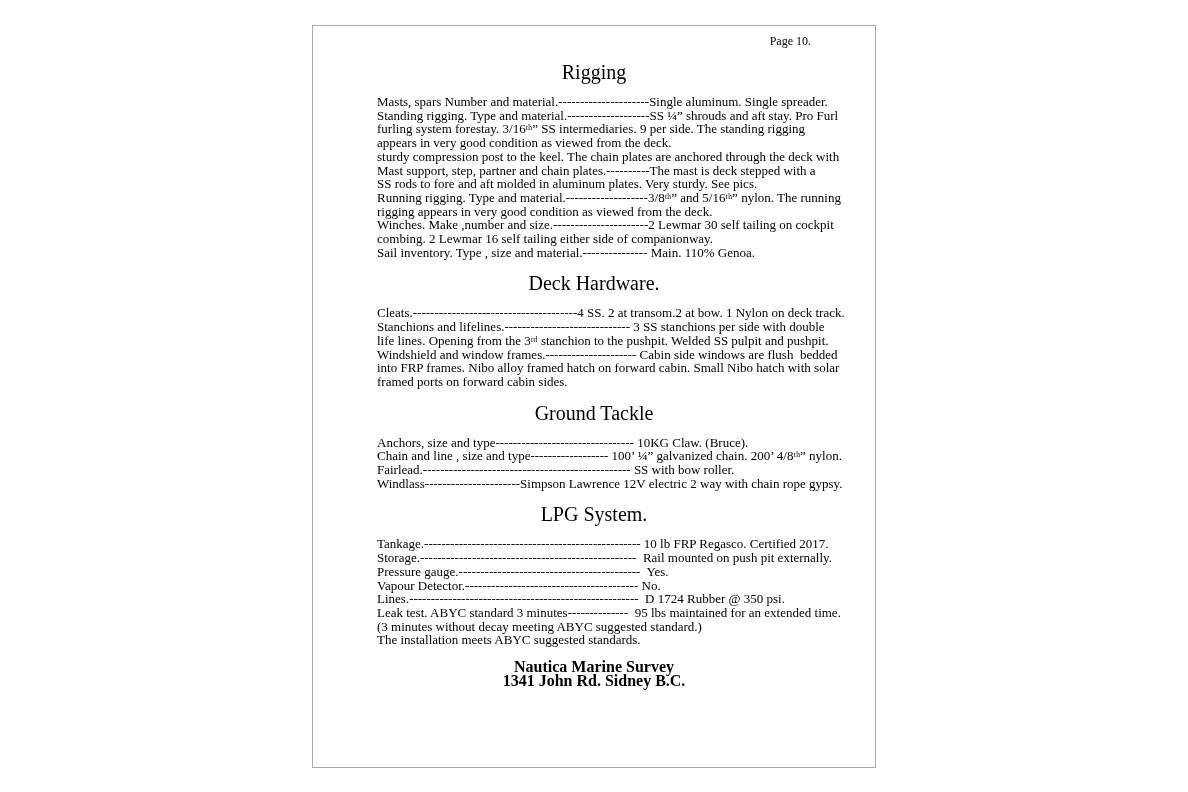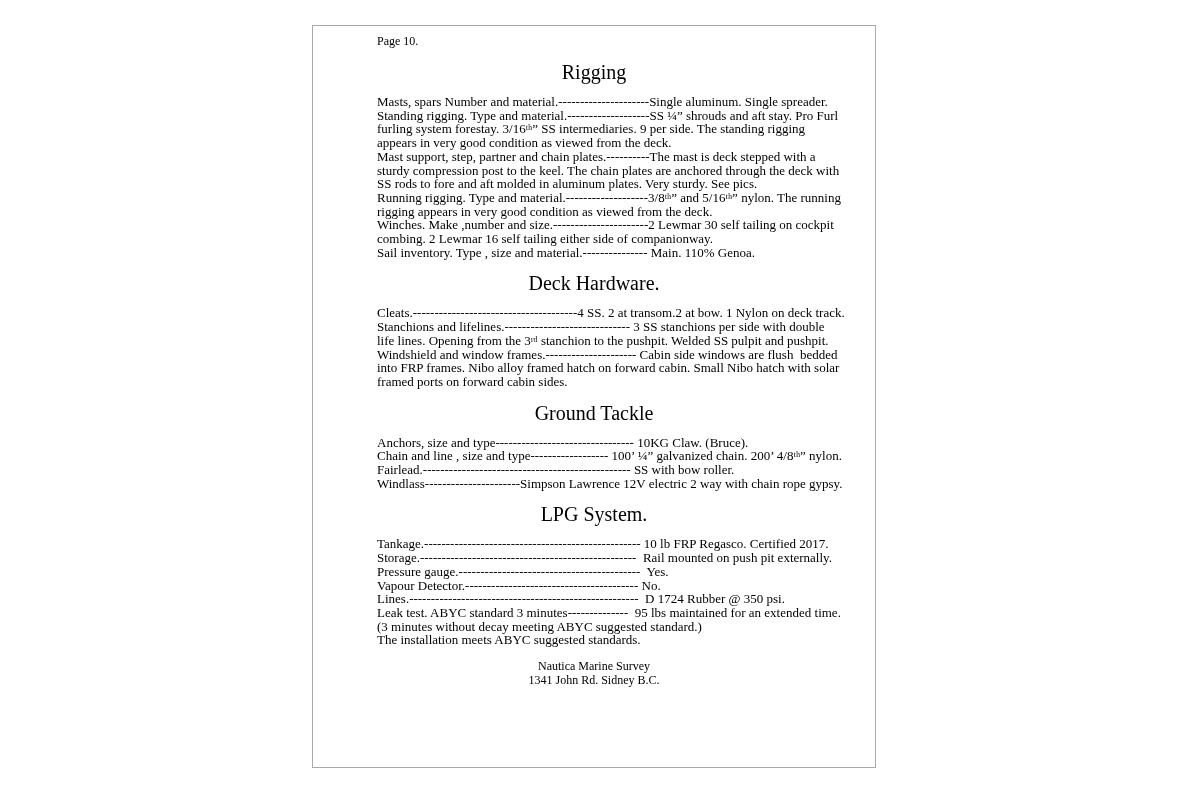--- a/index.html
+++ b/index.html
@@ -17,60 +17,61 @@
     top: 25px;
     width: 564px;
     height: 743px;
     background: #ffffff;
     border: 1px solid #a9a9a9;
     padding: 0 64px;
     overflow: hidden;
   }
   .page-number {
     margin-top: 8px;
-    text-align: left;
+    text-align: right;
     font-size: 12px;
     line-height: 14px;
   }
   .section-heading {
     font-size: 20px;
     font-weight: normal;
     text-align: center;
     line-height: 17px;
     margin: 16px 0 14px 0;
   }
   .section-body {
     font-size: 13px;
     line-height: 13.7px;
   }
   .line {
     white-space: pre;
   }
   .footer {
     margin-top: 13px;
     text-align: center;
-    font-size: 12px;
+    font-size: 16px;
     line-height: 13.7px;
+    font-weight: bold;
   }
 </style>
 </head>
 <body>
 
 <div class="page">
 
   <div class="page-number">Page 10.</div>
 
   <div class="section-heading">Rigging</div>
   <div class="section-body">
     <div class="line">Masts, spars Number and material.---------------------Single aluminum. Single spreader.</div>
     <div class="line">Standing rigging. Type and material.-------------------SS ¼” shrouds and aft stay. Pro Furl</div>
     <div class="line">furling system forestay. 3/16ᵗʰ” SS intermediaries. 9 per side. The standing rigging</div>
     <div class="line">appears in very good condition as viewed from the deck.</div>
+    <div class="line">sturdy compression post to the keel. The chain plates are anchored through the deck with</div>
     <div class="line">Mast support, step, partner and chain plates.----------The mast is deck stepped with a</div>
-    <div class="line">sturdy compression post to the keel. The chain plates are anchored through the deck with</div>
     <div class="line">SS rods to fore and aft molded in aluminum plates. Very sturdy. See pics.</div>
     <div class="line">Running rigging. Type and material.-------------------3/8ᵗʰ” and 5/16ᵗʰ” nylon. The running</div>
     <div class="line">rigging appears in very good condition as viewed from the deck.</div>
     <div class="line">Winches. Make ,number and size.----------------------2 Lewmar 30 self tailing on cockpit</div>
     <div class="line">combing. 2 Lewmar 16 self tailing either side of companionway.</div>
     <div class="line">Sail inventory. Type , size and material.--------------- Main. 110% Genoa.</div>
   </div>
 
   <div class="section-heading">Deck Hardware.</div>
   <div class="section-body">

